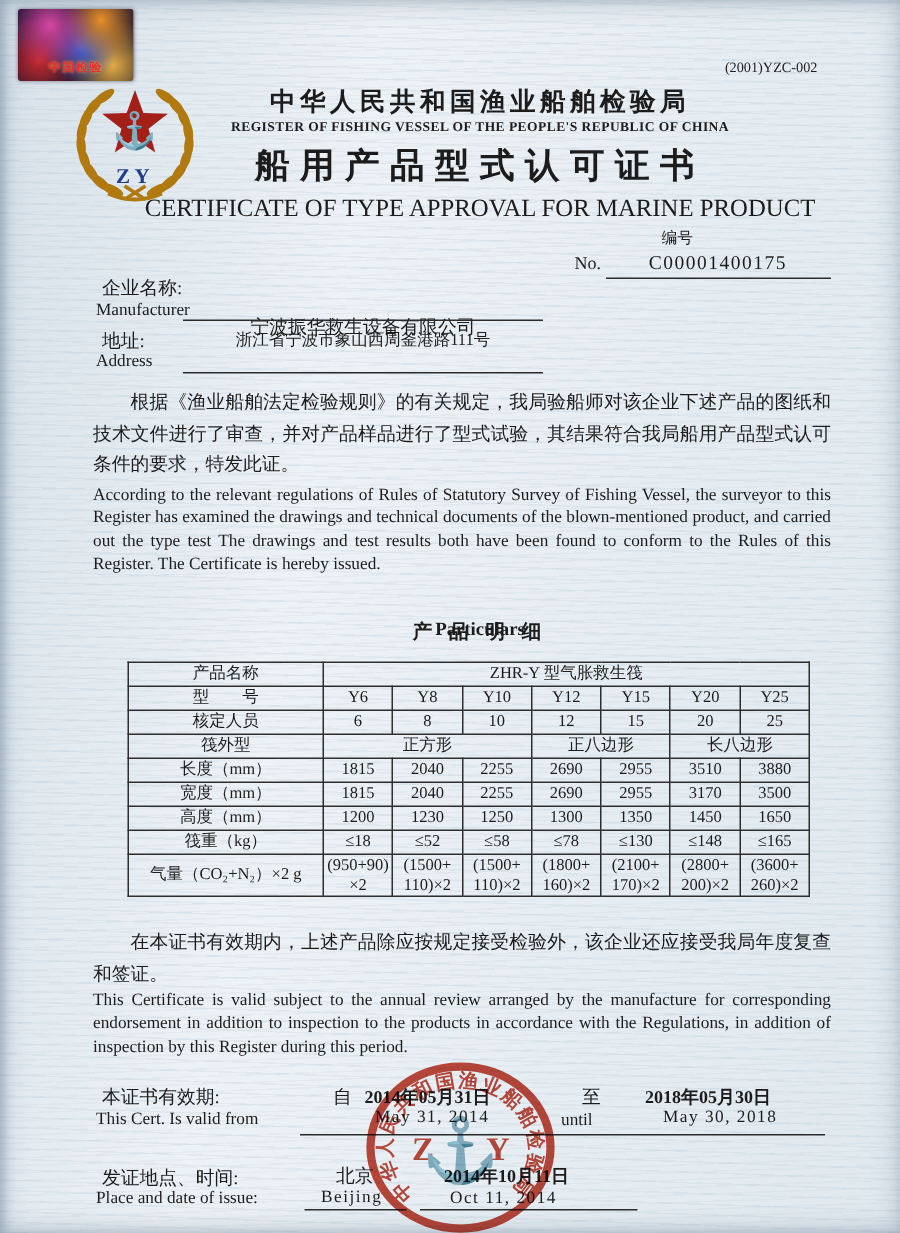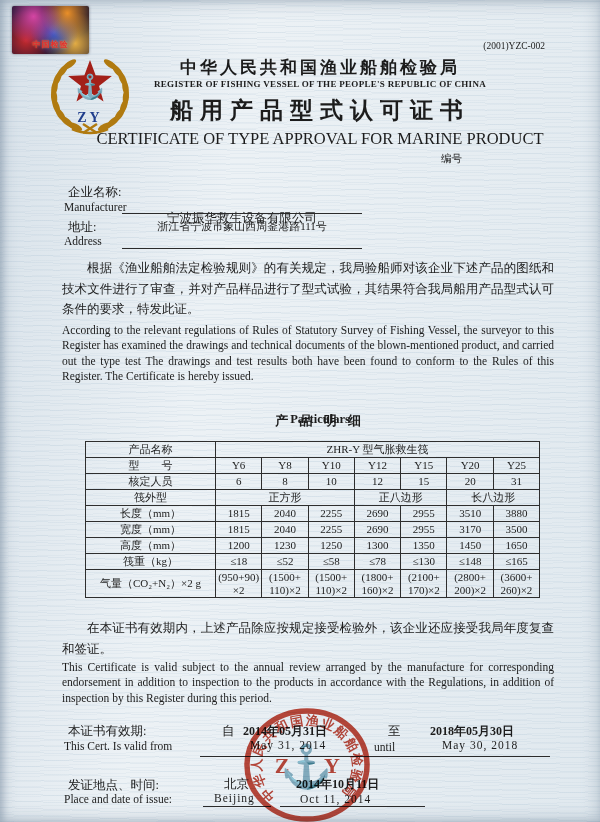--- a/index.html
+++ b/index.html
@@ -90,20 +90,24 @@
     <text x="50" y="72" text-anchor="middle" font-size="14" font-weight="bold" fill="#1f3d8c" style="letter-spacing:3px">ZY</text>
   </svg>
 
   <div class="abs form-code">(2001)YZC-002</div>
   <div class="abs ctr org-cn">中华人民共和国渔业船舶检验局</div>
   <div class="abs ctr org-en">REGISTER OF FISHING VESSEL OF THE PEOPLE'S REPUBLIC OF CHINA</div>
   <div class="abs ctr title-cn">船用产品型式认可证书</div>
   <div class="abs ctr title-en">CERTIFICATE OF TYPE APPROVAL FOR MARINE PRODUCT</div>
 
   <div class="abs no-label">编号</div>
+  <div class="abs no-row">
+    <span>No.</span>
+    <span class="no-val">C00001400175</span>
+  </div>
 
   <div class="abs lbl-cn" style="left:68px; top:184px;">企业名称:</div>
   <div class="abs fval" style="left:122px; top:182px;margin-top:28px;">宁波振华救生设备有限公司</div>
   <div class="abs lbl-en" style="left:64px; top:201px;">Manufacturer</div>
   <div class="abs u" style="left:122px; top:213px; width:240px;"></div>
 
   <div class="abs lbl-cn" style="left:68px; top:219px;">地址:</div>
   <div class="abs fval" style="left:122px; top:219px; font-size:11px;">浙江省宁波市象山西周釜港路111号</div>
   <div class="abs lbl-en" style="left:64px; top:235px;">Address</div>
   <div class="abs u" style="left:122px; top:248px; width:240px;"></div>
@@ -135,21 +139,21 @@
           <td>Y25</td>
         </tr>
         <tr>
           <td>核定人员</td>
           <td>6</td>
           <td>8</td>
           <td>10</td>
           <td>12</td>
           <td>15</td>
           <td>20</td>
-          <td>31</td>
+          <td>25</td>
         </tr>
         <tr>
           <td>筏外型</td>
           <td colspan="3">正方形</td>
           <td colspan="2">正八边形</td>
           <td colspan="2">长八边形</td>
         </tr>
         <tr>
           <td>长度（mm）</td>
           <td>1815</td>

